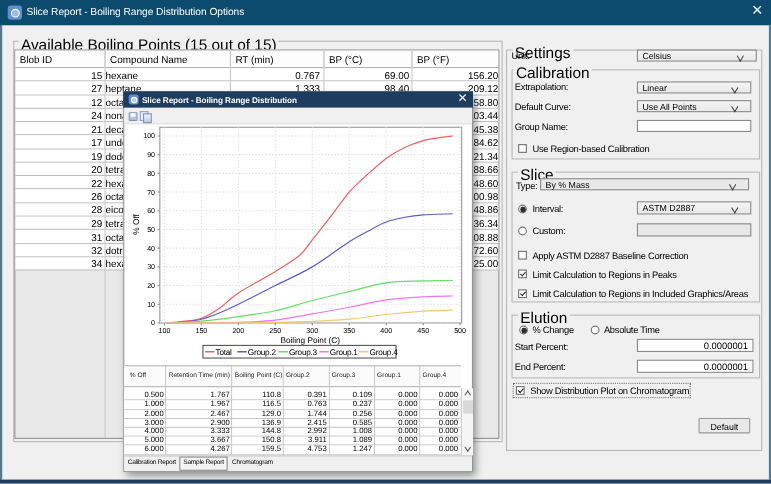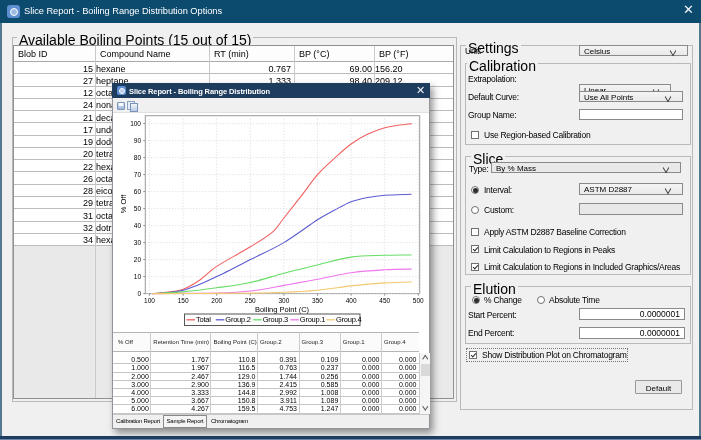--- a/index.html
+++ b/index.html
@@ -18,21 +18,21 @@
 
 #ltable{position:absolute;left:12px;top:44px;width:441px;height:354px;background:#e9e9e9;border:1px solid #919191;}
 .lt-head{position:absolute;left:0;top:0;width:439px;height:16px;background:#fdfdfd;border-bottom:1px solid #aaa;}
 .lt-head .hc{position:absolute;top:0;height:16px;font-size:9px;color:#000;padding-top:3px;border-left:1px solid #d4d4d4;padding-left:4px;}
 .lrow{position:absolute;left:0;width:439px;height:12.27px;background:#fff;border-bottom:1px solid #bcbcbc;font-size:9px;white-space:nowrap;overflow:hidden;}
 .lrow span{position:absolute;top:1.5px;}
 .c-id{left:0;width:79px;text-align:right;}
 .c-name{left:82px;}
 .c-rt{left:196px;width:81px;text-align:right;}
 .c-bc{left:281px;width:77px;text-align:right;}
-.c-bf{left:361px;width:78px;}
+.c-bf{left:361px;width:78px;text-align:right;}
 .vline{position:absolute;top:0;bottom:0;width:1px;background:#c9c9c9;}
 
 .lab{position:absolute;font-size:8.5px;color:#000;white-space:nowrap;letter-spacing:-0.25px;}
 .combo{position:absolute;background:linear-gradient(#f4f4f4,#e9e9e9);border:1px solid #8a8a8a;}
 .combo .tx{position:absolute;left:4px;top:0.5px;font-size:8px;line-height:9.5px;}
 .chev{position:absolute;right:11px;width:6px;height:6px;border-right:1.1px solid #3a3a3a;border-bottom:1.1px solid #3a3a3a;transform:rotate(45deg) skew(14deg,14deg);}
 .tinput{position:absolute;background:#fff;border:1px solid #8a8a8a;font-size:10px;}
 .tinput .tx{position:absolute;right:4px;top:1px;font-size:8.5px;line-height:9.5px;}
 .cb{position:absolute;width:8px;height:8px;background:#fff;border:1px solid #707070;}
 .cb.ck:after{content:"";position:absolute;left:1px;top:0.5px;width:4px;height:2.2px;border-left:1.4px solid #2c2c2c;border-bottom:1.4px solid #2c2c2c;transform:rotate(-48deg);}
@@ -204,21 +204,21 @@
  <div id="settings">
       <div class="lab" style="left:464px;top:45px;">Unit:</div>
       <div class="combo" style="left:578px;top:44px;width:109px;height:11px;">
         <div class="tx">Celsius</div>
         <div class="chev" style="top:1.5px;"></div>
       </div>
       <div class="gbox" style="left:464px;top:62px;width:226px;height:82px;background:transparent;">
         <div class="glabel" style="left:1px;">Calibration</div>
       </div>
       <div class="lab" style="left:467px;top:73px;">Extrapolation:</div>
-      <div class="combo" style="left:578px;top:83px;width:92px;height:11px;">
+      <div class="combo" style="left:578px;top:73px;width:104px;height:11px;">
         <div class="tx">Linear</div>
         <div class="chev" style="top:1.5px;"></div>
       </div>
       <div class="lab" style="left:467px;top:91px;">Default Curve:</div>
       <div class="combo" style="left:578px;top:90px;width:104px;height:11px;">
         <div class="tx">Use All Points</div>
         <div class="chev" style="top:1.5px;"></div>
       </div>
       <div class="lab" style="left:467px;top:109px;">Group Name:</div>
       <div class="tinput" style="left:578px;top:108px;width:104px;height:11px;">

